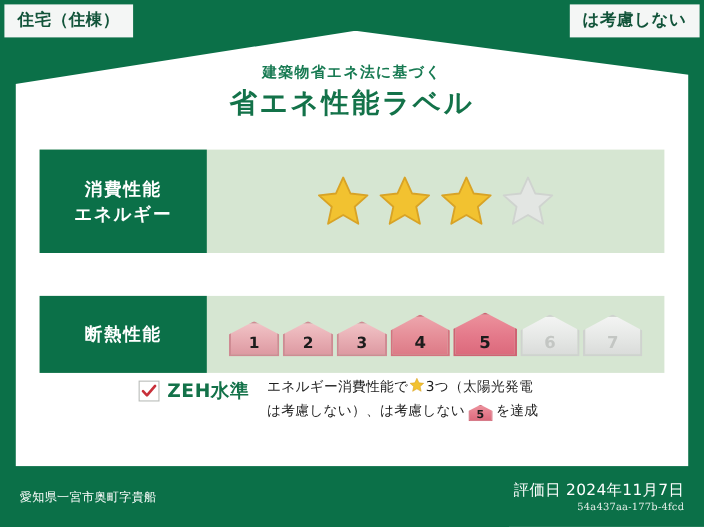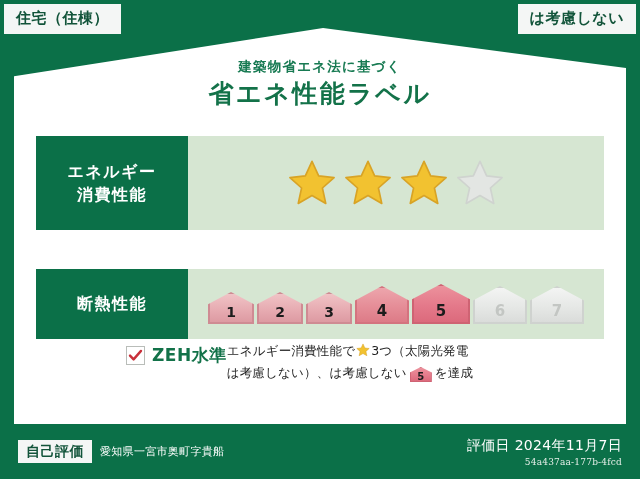--- a/index.html
+++ b/index.html
@@ -207,20 +207,21 @@
   }
   .zeh-name {
     color: #137249;
     font-size: 17px;
     font-weight: bold;
     letter-spacing: 0.5px;
     white-space: nowrap;
   }
   .zeh-desc {
     flex: 1 1 auto;
+    margin-left: 16px;
     color: #1e1e1e;
     font-size: 12.5px;
     line-height: 1.75;
     letter-spacing: 0.2px;
   }
   .inline-star { vertical-align: -2px; margin: 0 1px; }
   .inline-grade {
     display: inline-block;
     position: relative;
     width: 22px;
@@ -312,22 +313,22 @@
 
   <div class="title-wrap">
     <div class="title-sub">建築物省エネ法に基づく</div>
     <div class="title-main">省エネ性能ラベル</div>
   </div>
 
   <div class="rows">
 
     <div class="perf-row row-energy">
       <div class="perf-label">
+        <span>消費性能</span>
         <span>エネルギー</span>
-        <span>消費性能</span>
       </div>
       <div class="perf-value">
         <div class="stars" id="star-rating">
             <svg width="50" height="50" viewBox="0 0 24 24" class="star">
               <path d="M12 1.6 L15.2 8.6 L22.6 9.4 L17 14.4 L18.6 21.8 L12 18 L5.4 21.8 L7 14.4 L1.4 9.4 L8.8 8.6 Z" fill="#f2c230" stroke="#d8a326" stroke-width="0.8" stroke-linejoin="round"></path>
             </svg>
             <svg width="50" height="50" viewBox="0 0 24 24" class="star">
               <path d="M12 1.6 L15.2 8.6 L22.6 9.4 L17 14.4 L18.6 21.8 L12 18 L5.4 21.8 L7 14.4 L1.4 9.4 L8.8 8.6 Z" fill="#f2c230" stroke="#d8a326" stroke-width="0.8" stroke-linejoin="round"></path>
             </svg>
             <svg width="50" height="50" viewBox="0 0 24 24" class="star">
@@ -396,21 +397,20 @@
           </svg><span>3つ（太陽光発電</span>
       </div>
       <div>
         <span>は考慮しない）、は考慮しない</span><span class="inline-grade"><span class="shape"></span><span class="glyph">5</span></span><span>を達成</span>
       </div>
     </div>
   </div>
 
   <div class="footer">
     <div class="footer-left">
-      <div class="eval-tag">自己評価</div>
       <div class="address">愛知県一宮市奥町字貴船</div>
     </div>
     <div class="footer-right">
       <div class="eval-date">評価日 2024年11月7日</div>
       <div class="doc-id">54a437aa-177b-4fcd</div>
     </div>
   </div>
 
 </div>
 

